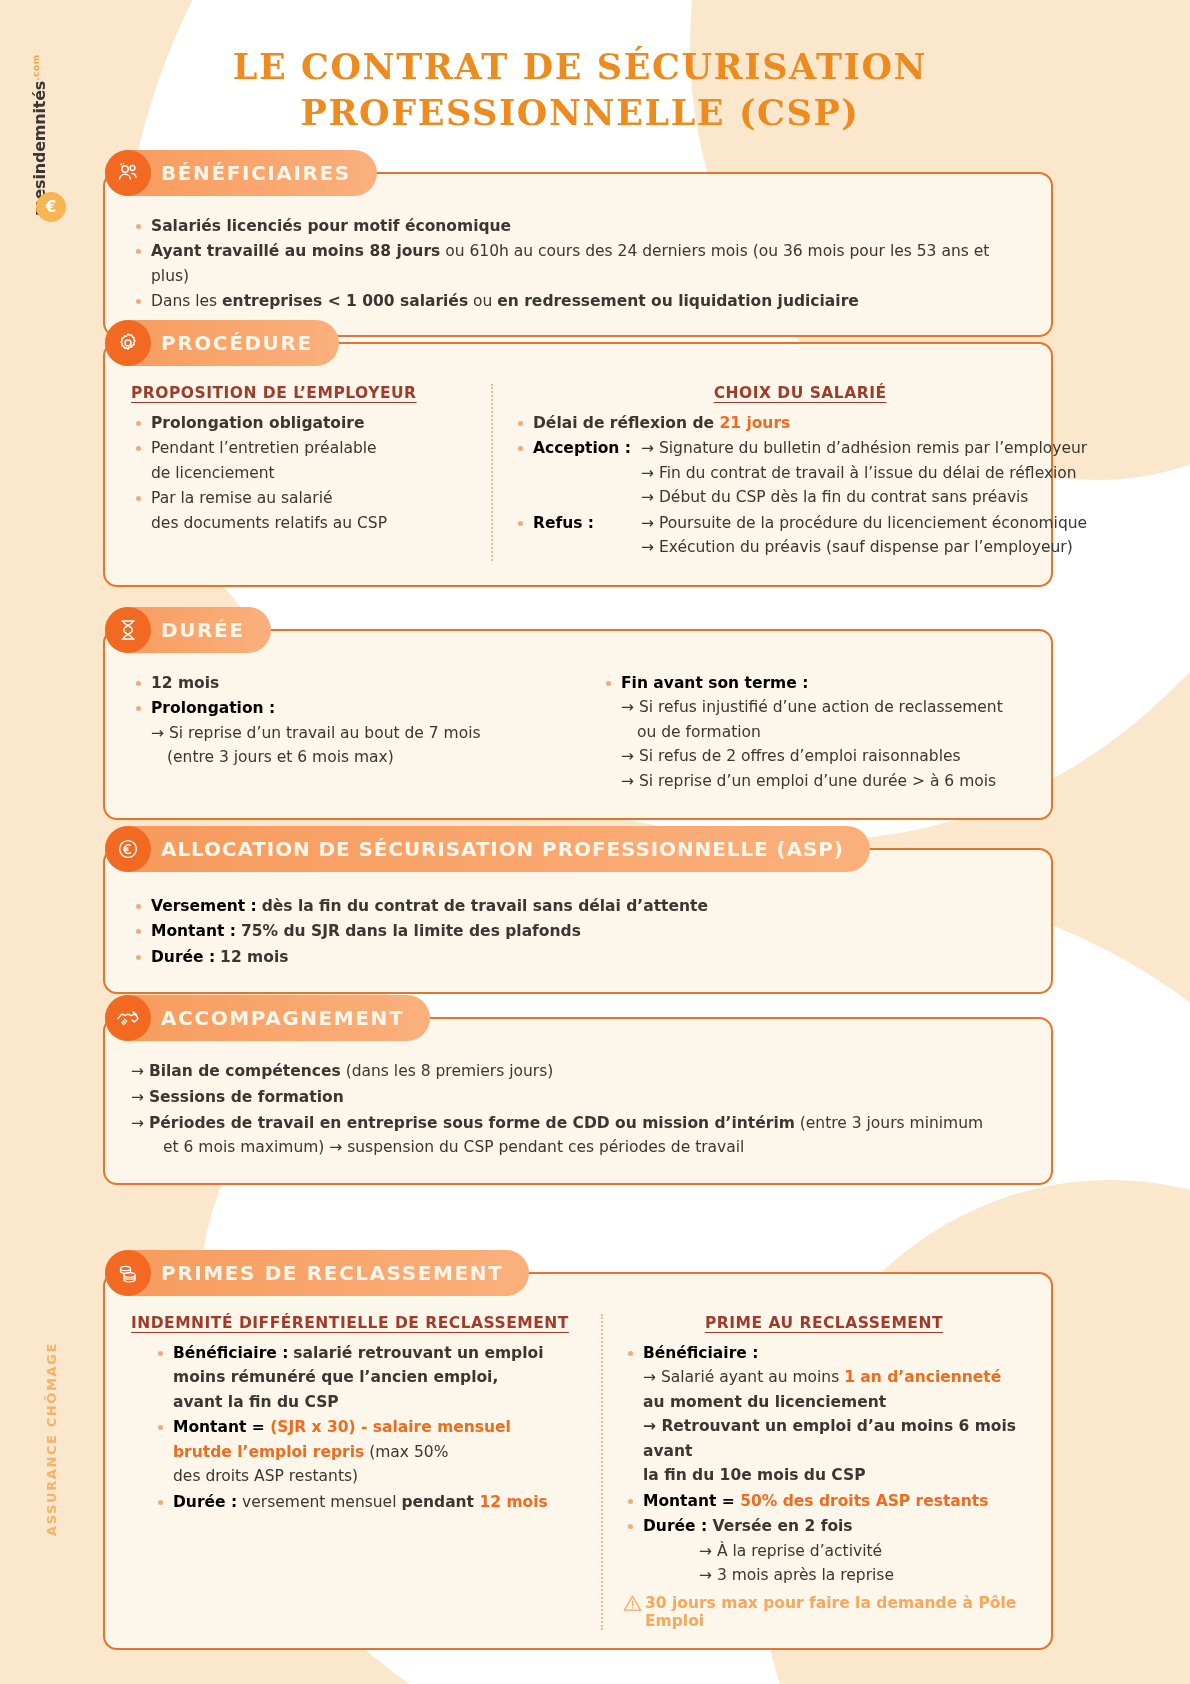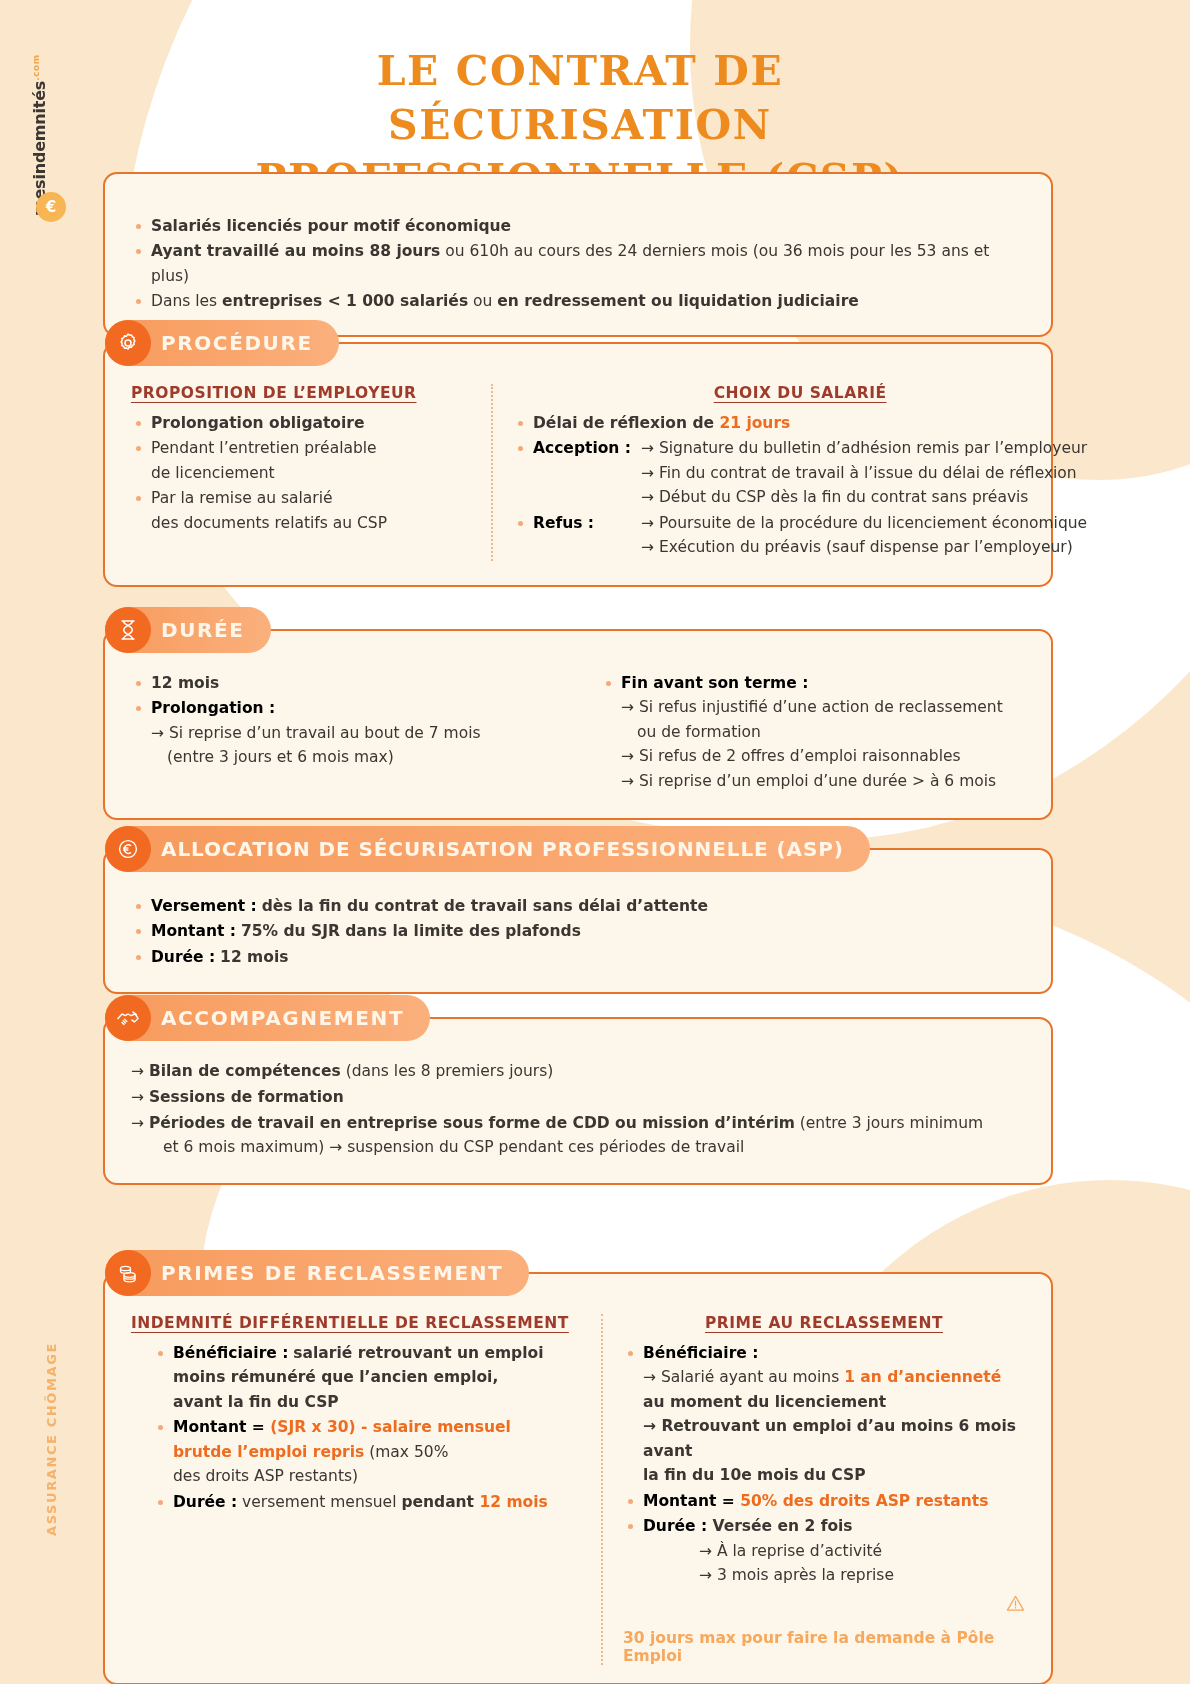--- a/index.html
+++ b/index.html
@@ -79,21 +79,21 @@
     font-size: 13px; font-weight: 700; color: #F4B26A;
     letter-spacing: 1.6px;
   }
 
   
   .title {
     position: absolute; left: 180px; top: 44px; width: 800px;
     text-align: center;
     font-family: "DejaVu Serif", serif;
     font-weight: 700;
-    font-size: 41px;
+    font-size: 35px;
     line-height: 1.32;
     color: #ED8B1F;
     letter-spacing: 1.6px;
   }
 
   
   .section { position: absolute; left: 103px; width: 950px; }
   .card {
     border: 2px solid #E8732A;
     border-radius: 14px;
@@ -173,21 +173,21 @@
   }
   .flowlist li .cont { text-indent: 0; display: block; padding-left: 16px; }
 
   .labelrow { display: flex; }
   .labelrow .lab { min-width: 108px; }
   .labelrow .vals > div { white-space: nowrap; }
 
   .warn {
     margin-top: 6px;
     font-size: 15.5px; font-weight: 700; color: #F6A85C;
-    display: flex; align-items: flex-end; gap: 17px; flex-direction: column;
+    display: flex; align-items: flex-start; gap: 3px;
   }
   .warn svg { flex: none; }
 </style>
 </head>
 <body>
 
 <div class="bg-layer">
   <div class="blob-white-1"></div>
   <div class="blob-white-2"></div>
   <div class="blob-cream-1"></div>
@@ -203,20 +203,33 @@
     <div class="logo-mark">€</div>
   </div>
 
   <div class="title">
     <div>LE CONTRAT DE SÉCURISATION</div>
     <div>PROFESSIONNELLE (CSP)</div>
   </div>
 
   <div class="section" style="top:172px;">
     <div class="card">
+      <div class="badge">
+        <div class="badge-icon">
+          <svg width="26" height="26" viewBox="0 0 26 26" fill="none" stroke="#fff" stroke-width="1.5">
+            <circle cx="10" cy="9" r="3.2"></circle>
+              <circle cx="17.5" cy="8" r="2.4"></circle>
+            <path d="M4.5 19.5c0-3.2 2.5-5.2 5.5-5.2s5.5 2 5.5 5.2"></path>
+            <path d="M16.5 13.6c2.6 0 4.5 1.8 4.5 4.4"></path>
+            <circle cx="6" cy="4.3" r="0.9" fill="#fff" stroke="none"></circle>
+            <circle cx="8.4" cy="3.6" r="0.9" fill="#fff" stroke="none"></circle>
+          </svg>
+        </div>
+        <div class="badge-label">BÉNÉFICIAIRES</div>
+      </div>
       <ul class="blist">
         <li><span class="b">Salariés licenciés pour motif économique</span></li>
         <li><span class="b">Ayant travaillé au moins 88 jours</span><span> ou 610h au cours des 24 derniers mois (ou 36 mois pour les 53 ans et plus)</span></li>
         <li><span>Dans les </span><span class="b">entreprises &lt; 1 000 salariés</span><span> ou </span><span class="b">en redressement ou liquidation judiciaire</span></li>
       </ul>
     </div>
   </div>
 
   <div class="section" style="top:342px;">
     <div class="card" style="padding-bottom:24px;">

